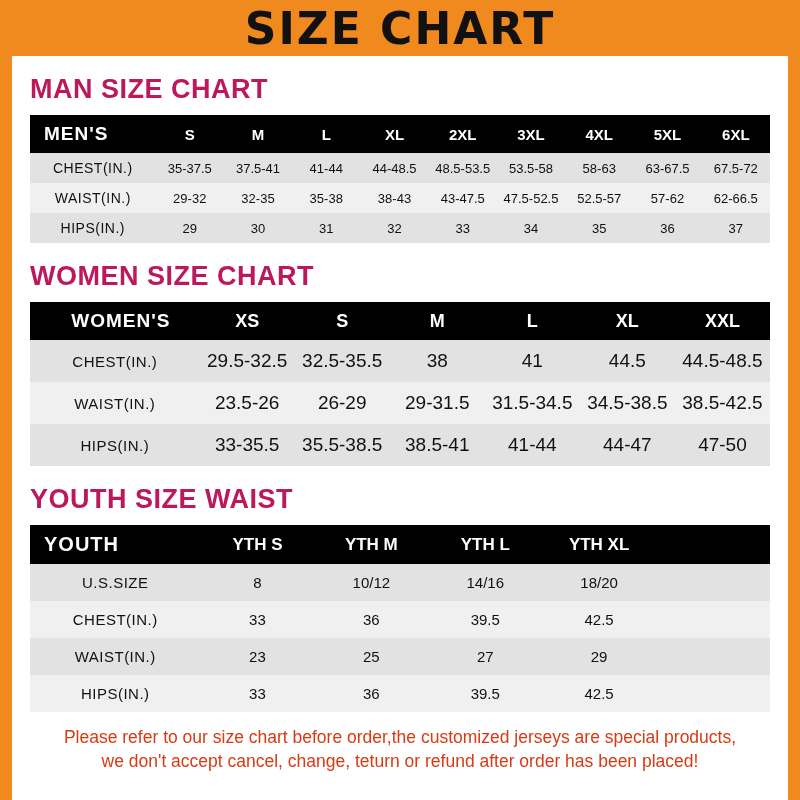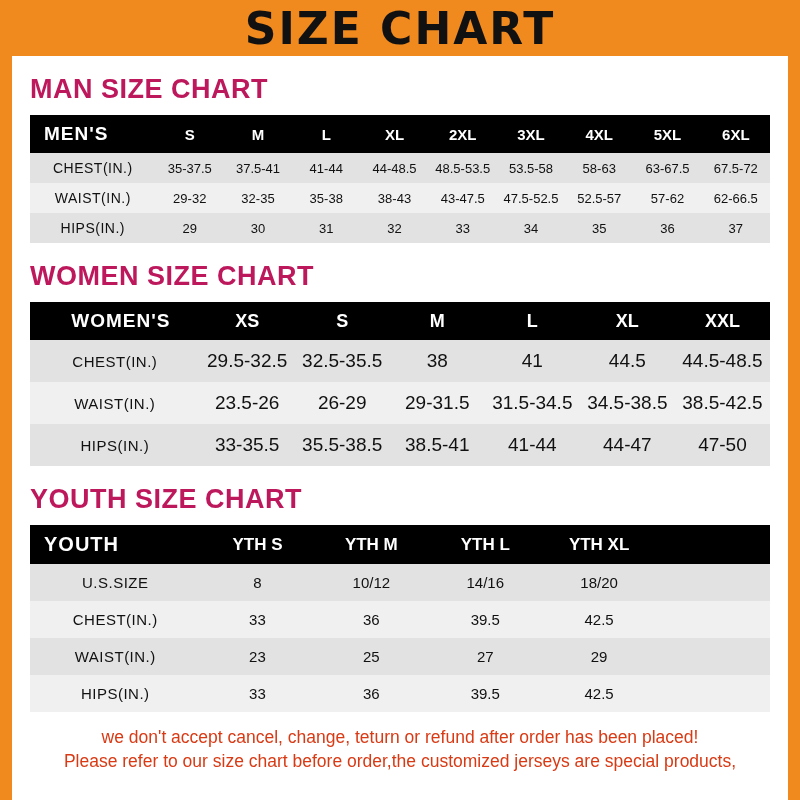--- a/index.html
+++ b/index.html
@@ -217,21 +217,21 @@
           <td>33-35.5</td>
           <td>35.5-38.5</td>
           <td>38.5-41</td>
           <td>41-44</td>
           <td>44-47</td>
           <td>47-50</td>
         </tr>
       </tbody>
     </table>
 
-    <div class="section-title">YOUTH SIZE CHART</div>
+    <div class="section-title">YOUTH SIZE WAIST</div>
     <table class="size-table" id="youth-table">
       <thead>
         <tr>
           <th class="rowlabel" style="width:22%">YOUTH</th>
           <th style="width:15.6%">YTH S</th>
           <th style="width:15.6%">YTH M</th>
           <th style="width:15.6%">YTH L</th>
           <th style="width:15.6%">YTH XL</th>
           <th style="width:15.6%"></th>
         </tr>
@@ -266,18 +266,18 @@
           <td>33</td>
           <td>36</td>
           <td>39.5</td>
           <td>42.5</td>
           <td></td>
         </tr>
       </tbody>
     </table>
 
     <div class="notice">
+      <div>Please refer to our size chart before order,the customized jerseys are special products,</div>
       <div>we don't accept cancel, change, teturn or refund after order has been placed!</div>
-      <div>Please refer to our size chart before order,the customized jerseys are special products,</div>
     </div>
 
   </div>
 </div>
 
 </body></html>

